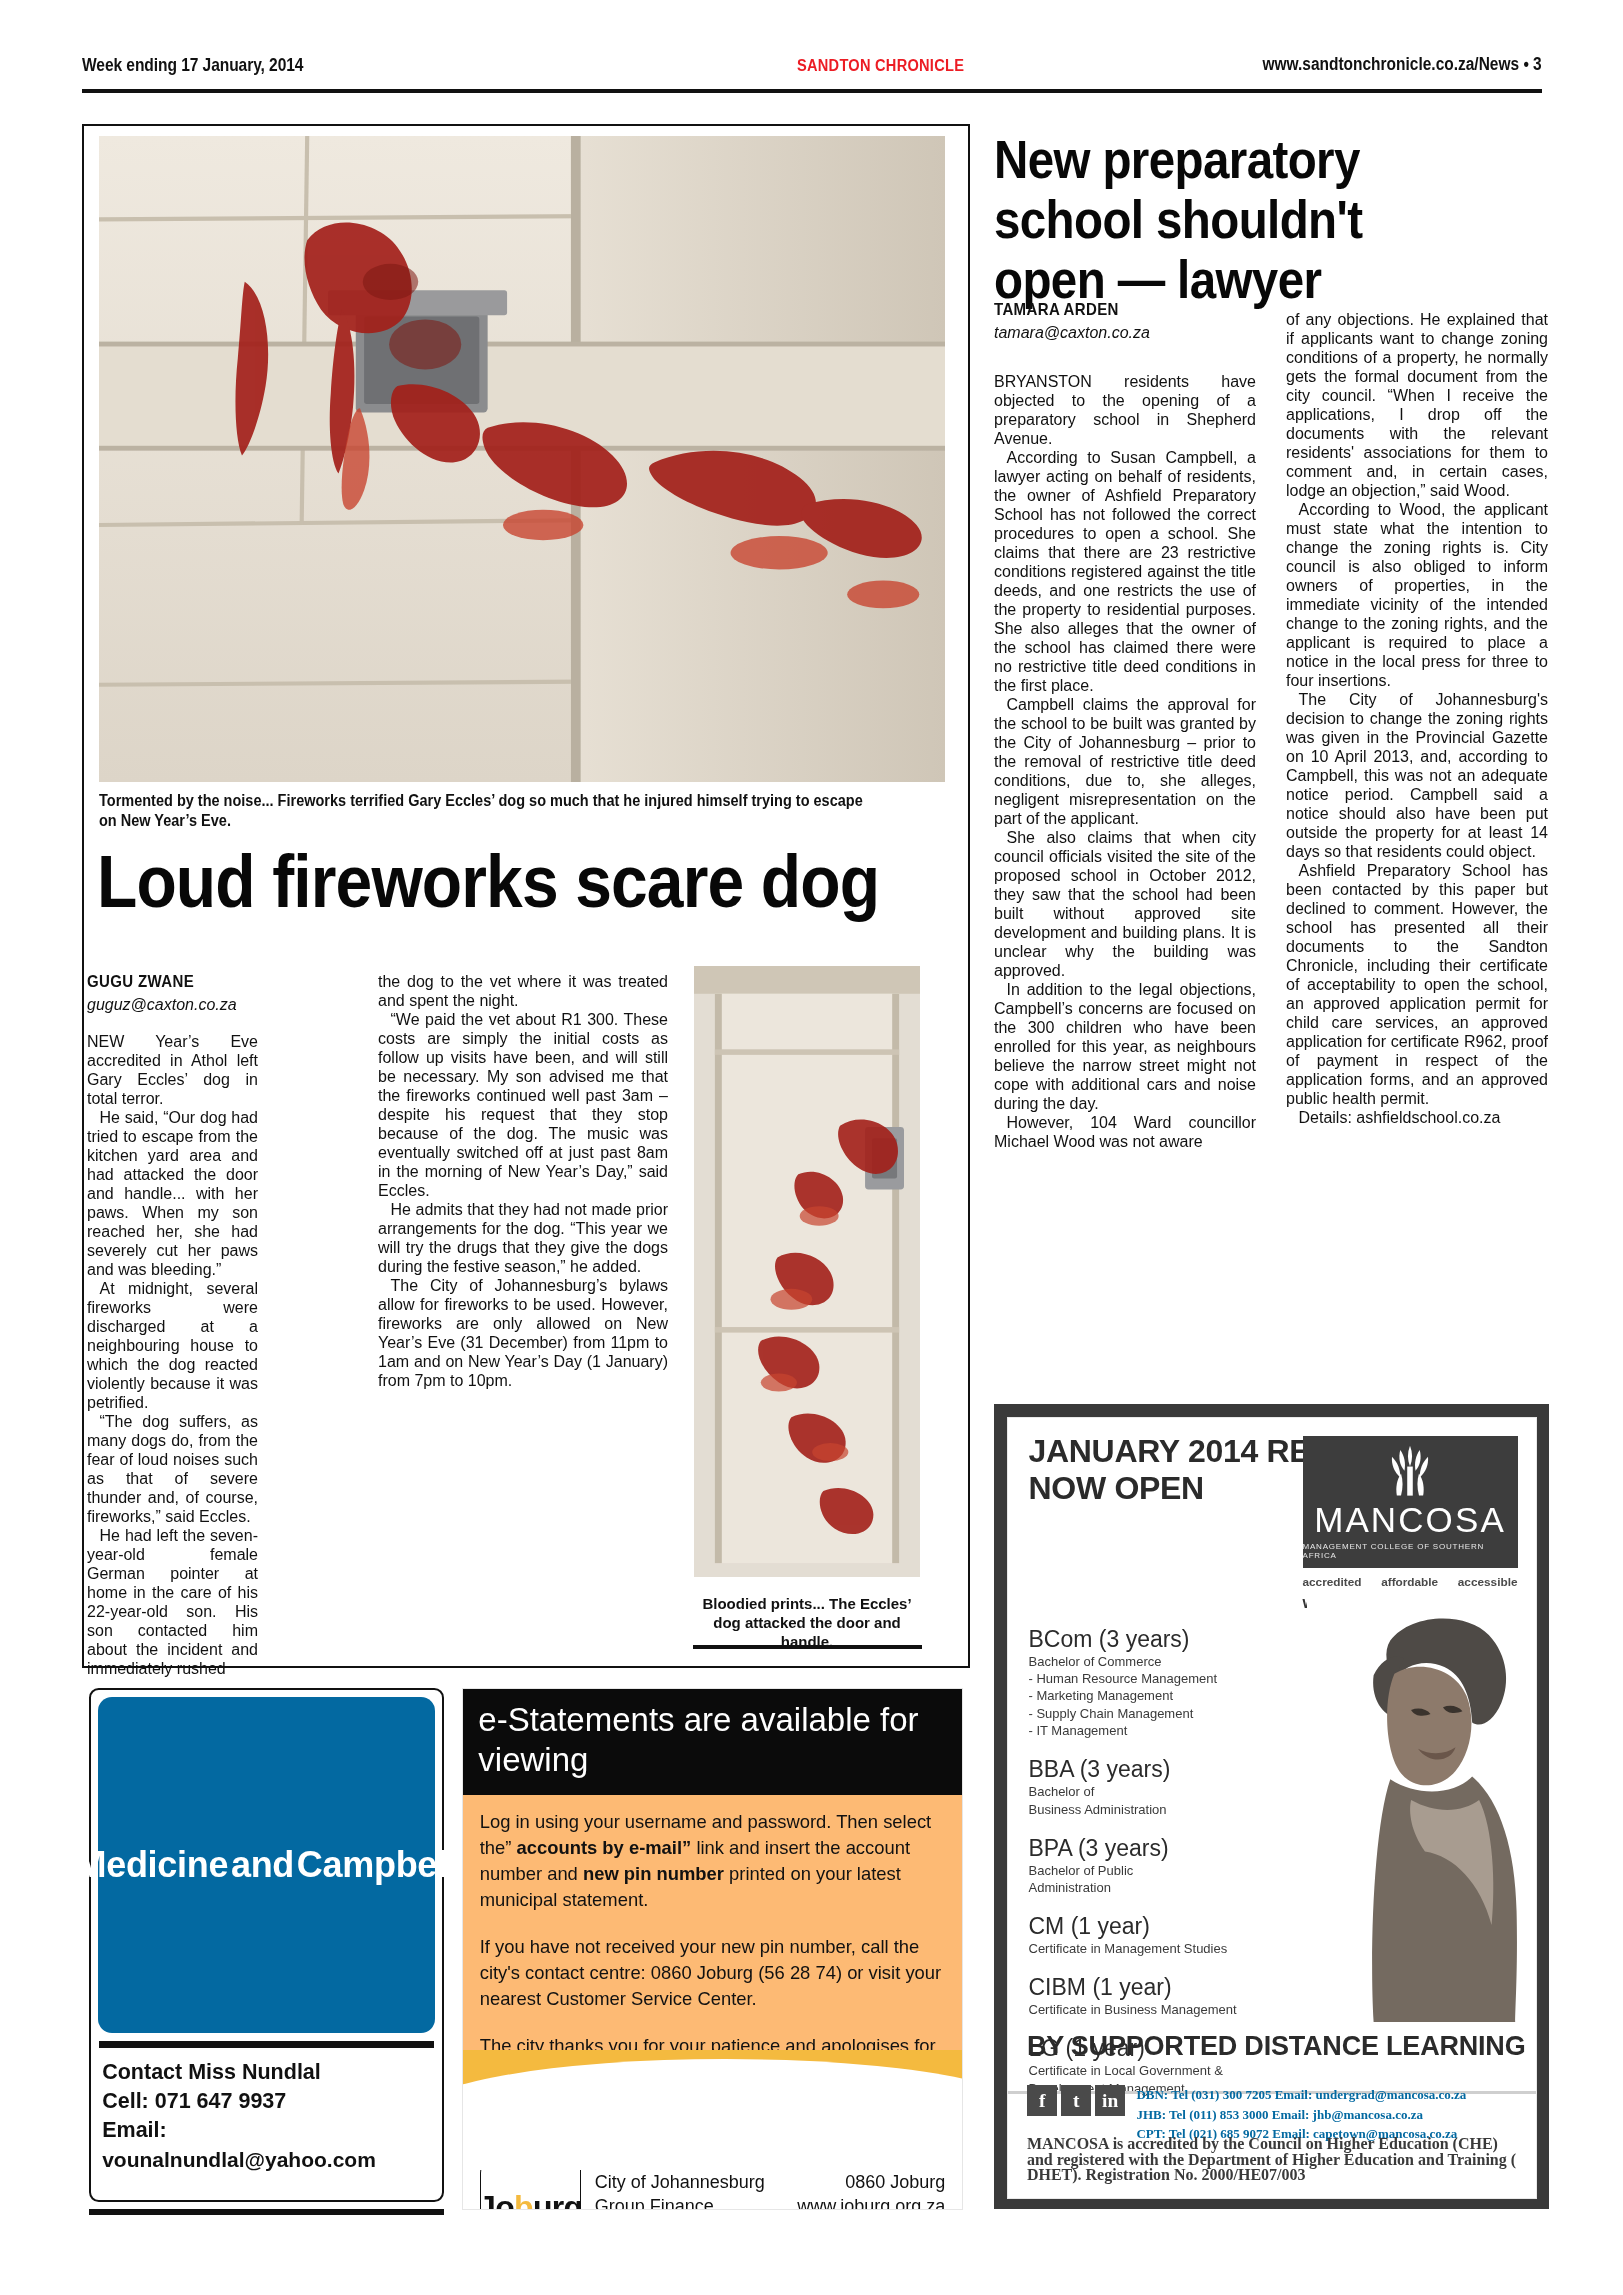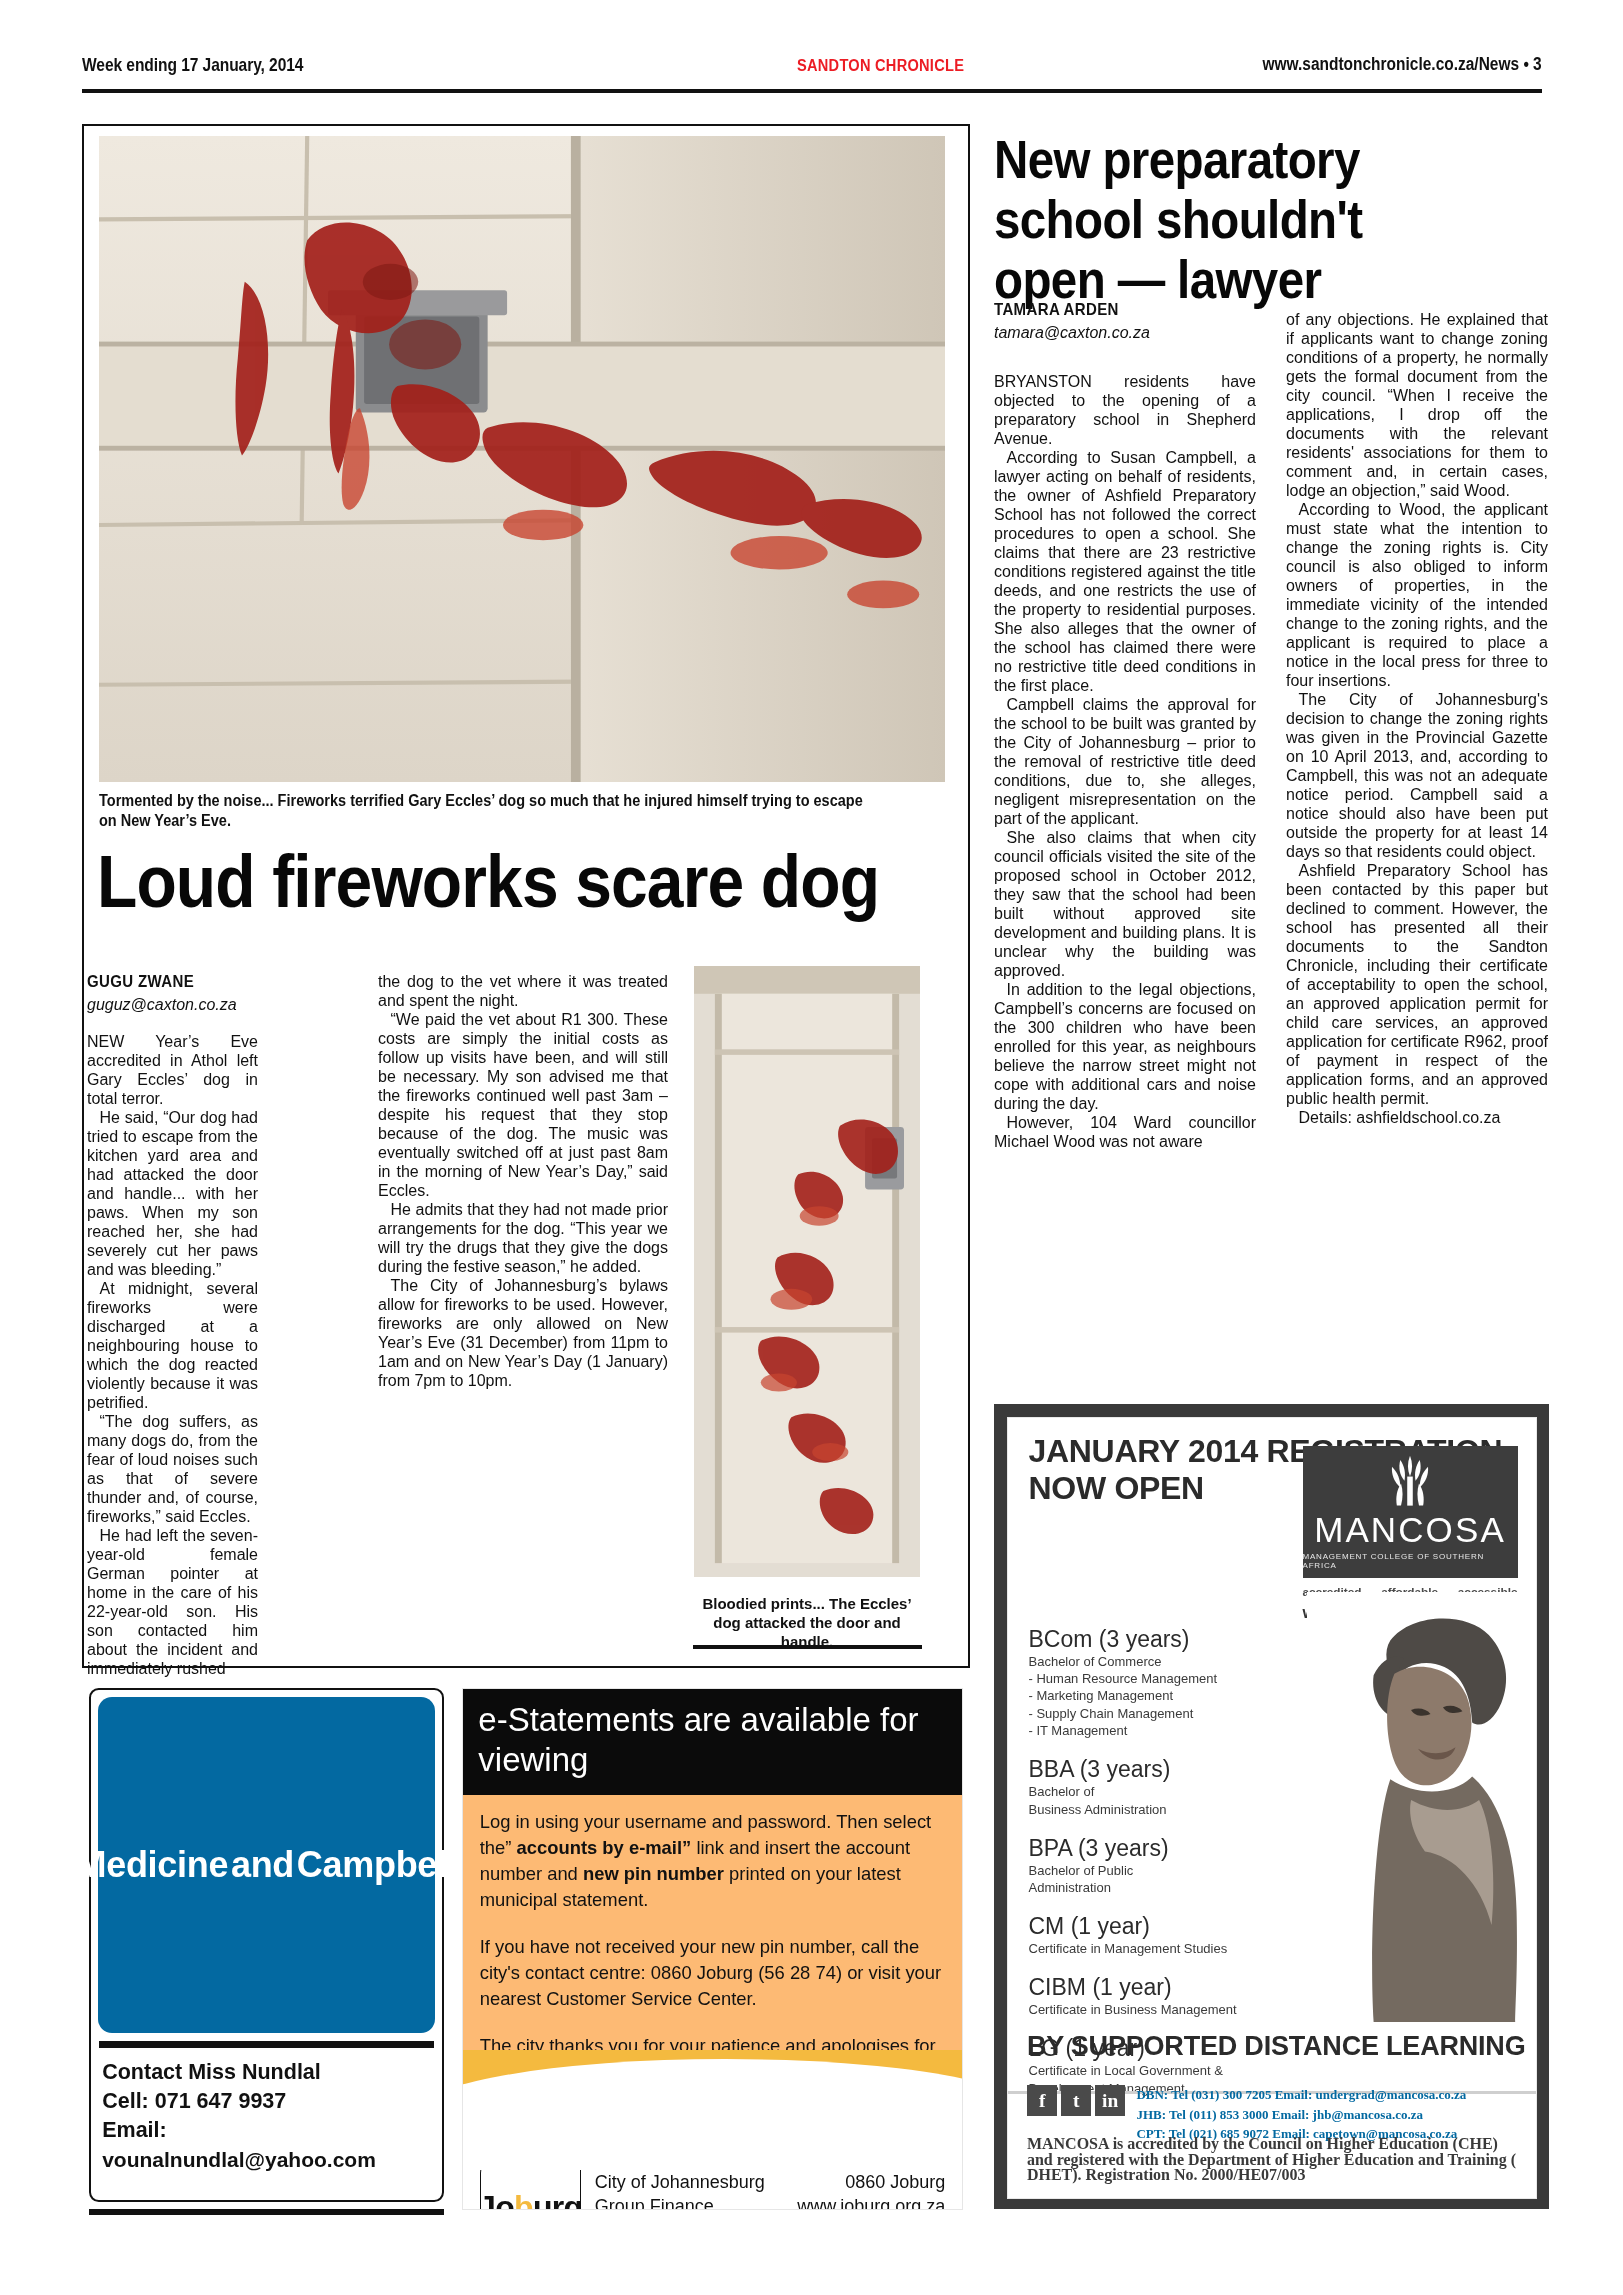--- a/index.html
+++ b/index.html
@@ -81,21 +81,21 @@
   .ajo-msg{font-size:18px;color:#111;}
   .ajo-divider{height:1.4px;background:#666;margin:8.3px 0 8.3px 0;}
   .ajo-rows{display:flex;justify-content:space-between;font-size:18px;line-height:24px;color:#111;}
   .ajo-rows .r{text-align:right;}
 
   .ad-mancosa{position:absolute;left:994px;top:1404px;width:555px;height:805px;background:#3a3a3a;
               padding:12.5px;box-sizing:border-box;}
   .mc-inner{background:#fff;height:100%;position:relative;overflow:hidden;border:1.4px solid #e9e9e9;}
   .mc-title{position:absolute;left:21px;top:15.3px;font-weight:bold;font-size:32px;line-height:37px;
             color:#2b2b2b;letter-spacing:-0.3px;}
-  .mc-logo{position:absolute;right:18px;top:28px;width:215px;}
+  .mc-logo{position:absolute;right:18px;top:18px;width:215px;}
   .mc-logo-box{background:#3d3d3d;height:132px;display:flex;flex-direction:column;align-items:center;
                justify-content:center;}
   .mc-fan{width:60px;height:54px;display:block;}
   .mc-logo-word{color:#fff;font-size:35px;letter-spacing:2.1px;font-weight:normal;margin-top:2.8px;}
   .mc-logo-sub{color:#e8e8e8;font-size:8px;letter-spacing:0.8px;margin-top:2.8px;}
   .mc-aaa{font-size:11.8px;color:#4a4a4a;font-weight:bold;display:flex;justify-content:space-between;margin-top:7px;}
   .mc-url{font-size:16.7px;font-weight:bold;color:#333;margin-top:4.2px;letter-spacing:0.3px;}
   .mc-courses{position:absolute;left:21px;top:208px;width:298px;}
   .mc-c{margin-bottom:16.7px;}
   .mc-c .t{font-size:23px;color:#2b2b2b;}

